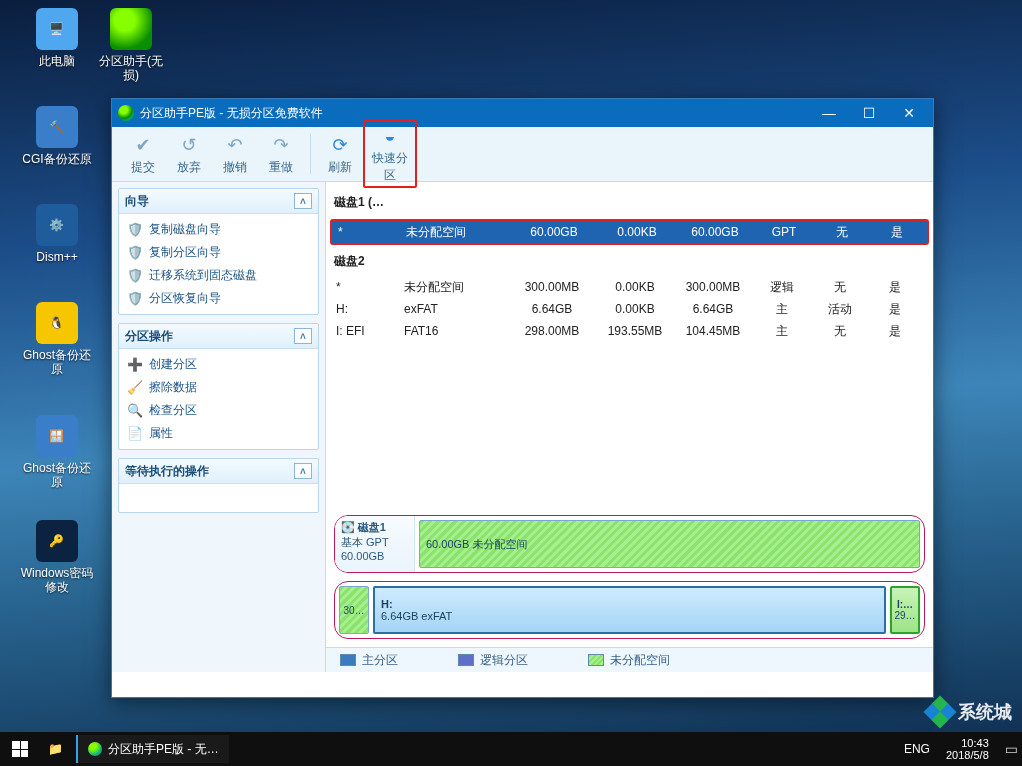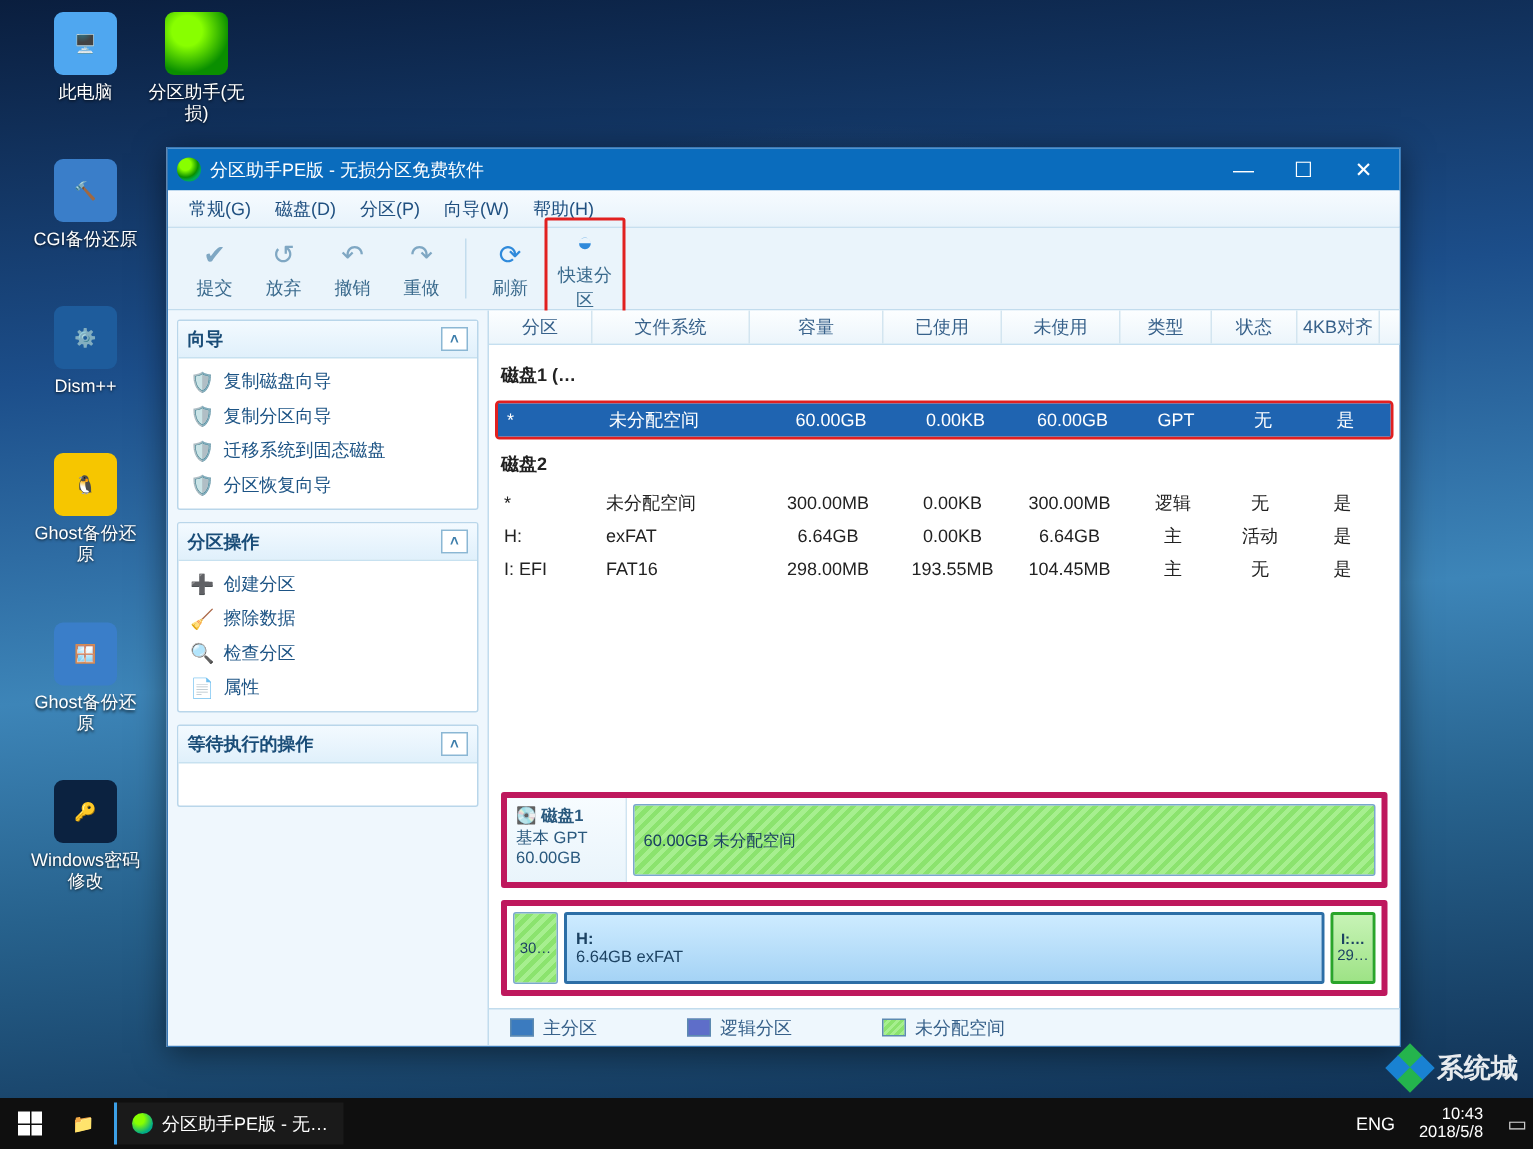--- a/index.html
+++ b/index.html
@@ -57,21 +57,21 @@
   .c-part{width:68px}
   .c-fs{width:104px}
   .c-cap{width:88px}
   .c-used{width:78px}
   .c-free{width:78px}
   .c-type{width:60px}
   .c-stat{width:56px}
   .c-align{width:54px}
   
   .maps{padding:8px 8px 0 8px}
-  .mapbox{border:4px solid #be185d;border-radius:2px;margin-bottom:8px;display:flex;height:56px;overflow:hidden}
+  .mapbox{border:1px solid #be185d;border-radius:14px;margin-bottom:8px;display:flex;height:56px;overflow:hidden}
   .mapinfo{width:80px;background:linear-gradient(#f7fcff,#e9f4fb);border-right:1px solid #cfe4f1;padding:4px 6px;box-sizing:border-box;font-size:11px;color:#2a597e}
   .mapinfo .dn{font-weight:bold}
   .maparea{flex:1;display:flex;gap:4px;padding:4px}
   .seg{border:1px solid #7aa7cd;border-radius:2px;padding:3px 6px;box-sizing:border-box;font-size:11px;display:flex;flex-direction:column;justify-content:center;color:#1c4262}
   .seg.unalloc{background:repeating-linear-gradient(135deg,#8be36e 0 3px,#a6ef8f 3px 6px)}
   .seg.primary{background:linear-gradient(#cdebff,#a5d3f5);border-color:#2c6ea6;border-width:2px}
   .seg.small{width:30px;align-items:center;font-size:10px}
   
   .legend{border-top:1px solid #c2dced;background:#eef7fd;height:24px;display:flex;align-items:center;padding:0 14px;gap:60px;font-size:12px;color:#37618a}
   .legend .litem{display:flex;align-items:center;gap:6px}
@@ -131,27 +131,20 @@
     <div class="titlebar">
       <div class="appico"></div>
       <div class="ttext">分区助手PE版 - 无损分区免费软件</div>
       <div class="wbtns">
         <div class="wbtn">—</div>
         <div class="wbtn">☐</div>
         <div class="wbtn cl">✕</div>
       </div>
     </div>
 
-    <div class="menubar">
-      <div class="mi">常规(G)</div>
-      <div class="mi">磁盘(D)</div>
-      <div class="mi">分区(P)</div>
-      <div class="mi">向导(W)</div>
-      <div class="mi">帮助(H)</div>
-    </div>
 
     <div class="toolbar">
       <div class="tbtn">
           <div class="tico">✔</div>
           <div>提交</div>
         </div>
       <div class="tbtn">
           <div class="tico">↺</div>
           <div>放弃</div>
         </div>
@@ -229,30 +222,20 @@
         <div class="panel">
           <div class="panel-hd">
               <span>等待执行的操作</span>
               <span class="coll">˄</span>
             </div>
           <div class="panel-body" style="height:20px"></div>
         </div>
       </div>
 
       <div class="main">
-        <div class="thead">
-          <span class="c-part">分区</span>
-          <span class="c-fs">文件系统</span>
-          <span class="c-cap">容量</span>
-          <span class="c-used">已使用</span>
-          <span class="c-free">未使用</span>
-          <span class="c-type">类型</span>
-          <span class="c-stat">状态</span>
-          <span class="c-align">4KB对齐</span>
-        </div>
 
         <div class="tbl">
           <div class="grplabel">磁盘1 (…</div>
           <div class="selwrap">
             <div class="row sel">
               <span class="c-part">*</span>
               <span class="c-fs">未分配空间</span>
               <span class="c-cap">60.00GB</span>
               <span class="c-used">0.00KB</span>
               <span class="c-free">60.00GB</span>

